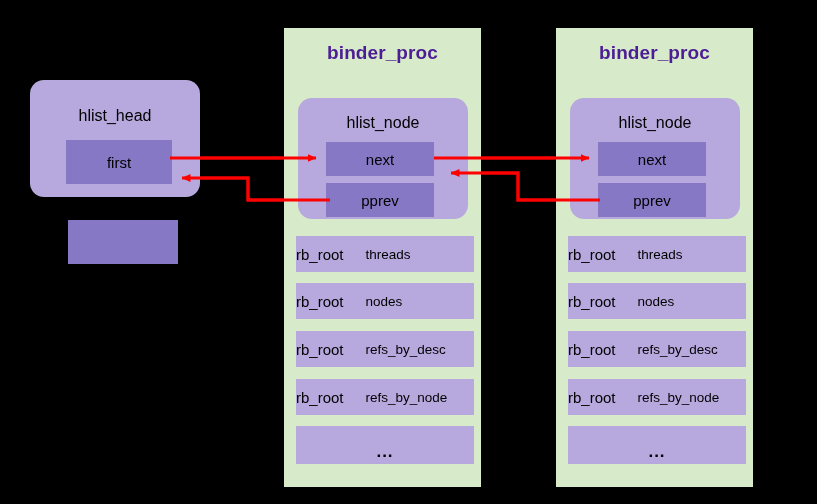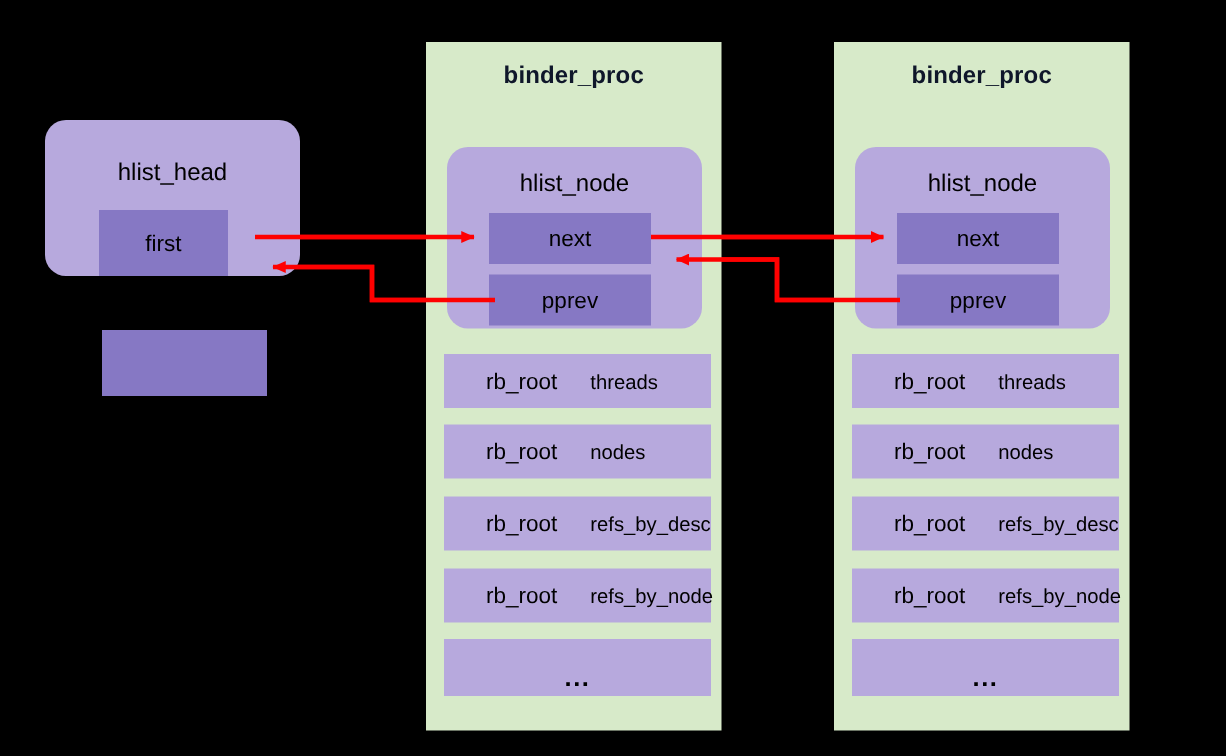--- a/index.html
+++ b/index.html
@@ -23,22 +23,22 @@
     position: absolute;
     background: #d7eac9;
     box-sizing: border-box;
   }
   .proc-title {
     position: absolute;
     left: 0;
     right: 0;
     text-align: center;
     font-weight: bold;
-    font-size: 16px;
-    color: #0f172a;
+    font-size: 19px;
+    color: #4c1d95;
     letter-spacing: 0.1px;
   }
 
   
   .struct-box {
     position: absolute;
     background: #b7a9dd;
     border-radius: 14px;
     box-sizing: border-box;
   }
@@ -63,21 +63,21 @@
     box-sizing: border-box;
   }
 
   
   .member-row {
     position: absolute;
     background: #b7a9dd;
     display: flex;
     align-items: center;
     box-sizing: border-box;
-    padding-left: 28px;
+    padding-left: 0;
     color: #000000;
   }
   .member-row .m-type {
     font-size: 15px;
   }
   .member-row .m-name {
     font-size: 13.5px;
     margin-left: 22px;
   }
   .member-row.ellipsis {
@@ -123,26 +123,26 @@
 
     <g>
       <path d="M434,158 L588,158" stroke="#ff0000" stroke-width="3" fill="none" marker-end="url(#ah)"></path>
     </g>
 
     <g>
       <path d="M600,200 L518,200 L518,173 L450,173" stroke="#ff0000" stroke-width="3" fill="none" marker-end="url(#ah)"></path>
     </g>
   </svg>
 
-  <div class="struct-box" style="left:30px; top:80px; width:170px; height:104px;">
+  <div class="struct-box" style="left:30px; top:80px; width:170px; height:117px;">
     <div class="struct-label" style="top:27px;">hlist_head</div>
     <div class="field" style="left:38px; top:140px; width:110px; height:44px; position:absolute;"></div>
   </div>
 
-  <div class="field" style="left:66px; top:140px; width:86px; height:44px;">
+  <div class="field" style="left:66px; top:140px; width:106px; height:44px;">
     <span>first</span>
   </div>
 
   <div class="proc-panel" style="left:284px; top:28px; width:197px; height:459px;">
     <div class="proc-title" style="top:14px;">binder_proc</div>
   </div>
 
   <div class="struct-box" style="left:298px; top:98px; width:170px; height:121px;"></div>
   <div class="struct-label" style="position:absolute; left:298px; top:114px; width:170px;">hlist_node</div>
   <div class="field" style="left:326px; top:142px; width:108px; height:34px;">

